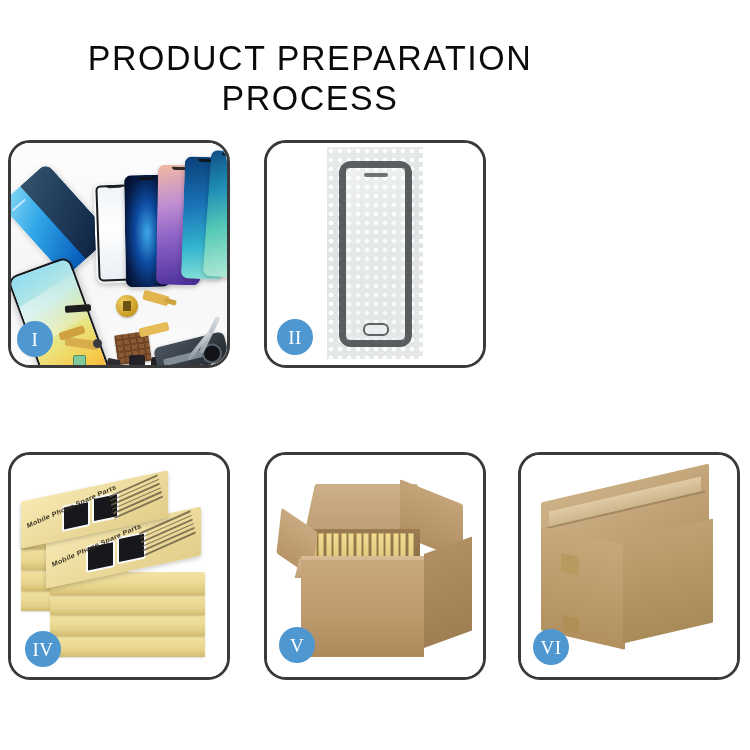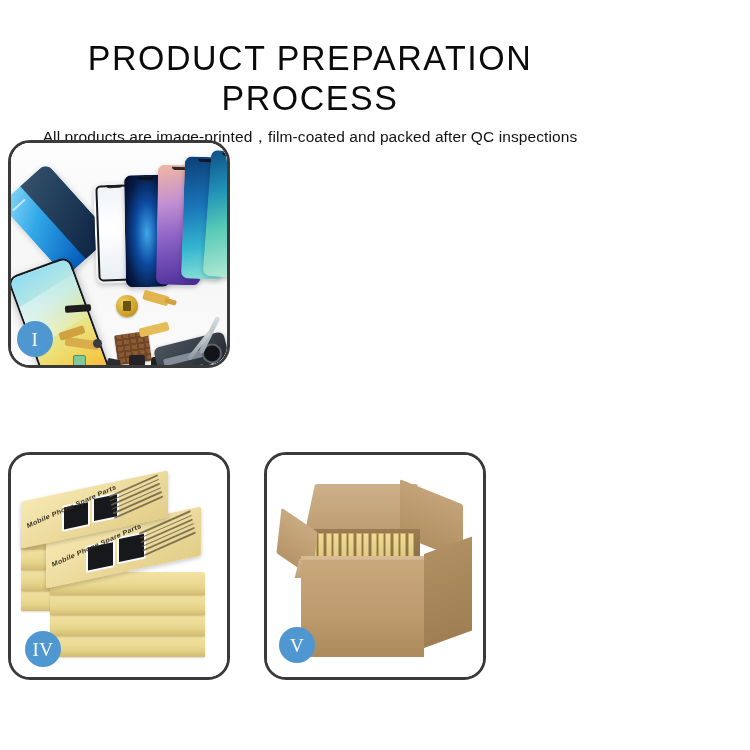--- a/index.html
+++ b/index.html
@@ -293,21 +293,20 @@
   .shadowplate{position:absolute;left:4%;top:8%;width:90%;height:82%;
     background:rgba(240,242,244,.55);border-radius:4px;z-index:-1;}
 </style>
 </head>
 <body>
 
 <div id="page">
 
   <div class="header">
     <div class="title">PRODUCT PREPARATION PROCESS</div>
-    <div class="subtitle">All products are image-printed，film-coated and packed after QC inspections</div>
   </div>
 
   <div class="grid">
 
     <div class="panel" id="p1">
       <div class="stage">
         <div class="p1bg"></div>
 
         <div class="film">
           <div class="a"></div>
@@ -362,20 +361,33 @@
         </div>
 
         <div class="tool"></div>
         <div class="tool2"></div>
         <div class="screw" style="left:200px;top:220px;"></div>
 
       </div>
       <div class="badge">I</div>
     </div>
 
+    <div class="panel" id="p2">
+      <div class="stage">
+        <div class="bwrap">
+          <div class="bubbles"></div>
+          <div class="glassFrame">
+            <div class="glassInner"></div>
+            <div class="earp"></div>
+            <div class="homebtn"></div>
+          </div>
+        </div>
+      </div>
+      <div class="badge">II</div>
+    </div>
 
 
     <div class="panel" id="p4">
       <div class="stage">
         <div class="stack">
 
           <div class="kbox" style="left:2%;top:60%;width:52%;height:11%;">
               <div class="side"></div>
             </div>
           <div class="kbox" style="left:2%;top:50%;width:52%;height:11%;">
@@ -458,15 +470,30 @@
           <div class="c-flapleft"></div>
           <div class="c-topedge"></div>
           <div class="c-flapfront"></div>
           <div class="c-front"></div>
           <div class="c-right"></div>
         </div>
       </div>
       <div class="badge">V</div>
     </div>
 
+    <div class="panel" id="p6">
+      <div class="stage">
+        <div class="sealed">
+          <div class="shadowplate"></div>
+          <div class="s-top"></div>
+          <div class="tape"></div>
+          <div class="tapeseam"></div>
+          <div class="s-left"></div>
+          <div class="s-right"></div>
+          <div class="tab1"></div>
+          <div class="tab2"></div>
+        </div>
+      </div>
+      <div class="badge">VI</div>
+    </div>
 
   </div>
 </div>
 
 </body></html>

